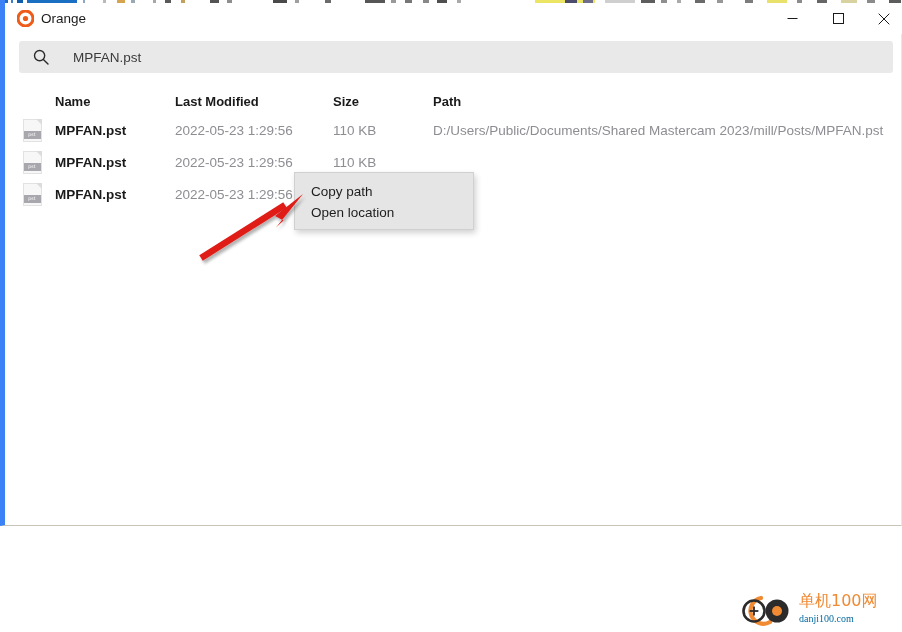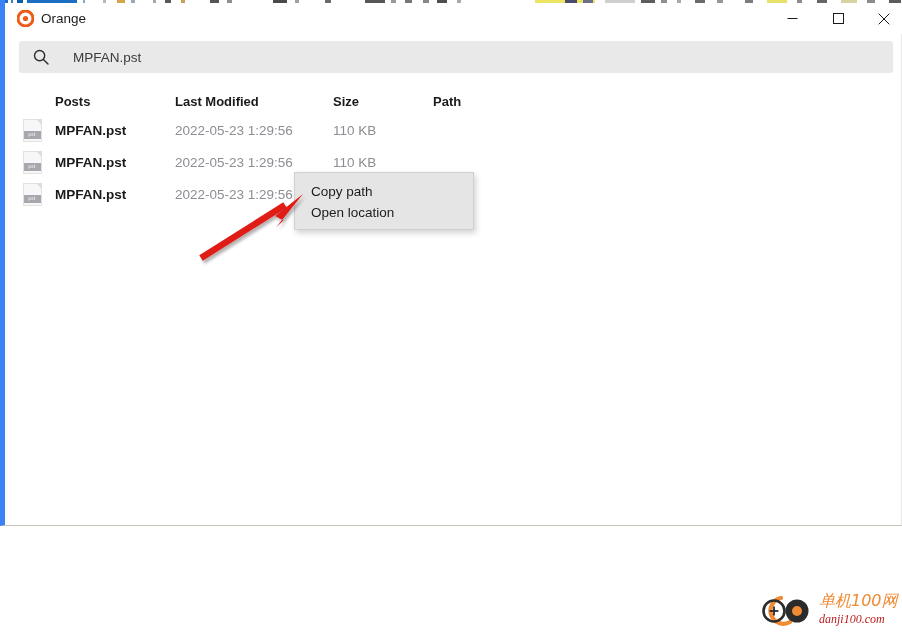--- a/index.html
+++ b/index.html
@@ -214,45 +214,44 @@
     position: absolute;
     left: 180px; top: 180px;
     width: 140px;
     height: 95px;
     pointer-events: none;
   }
 
   
   #watermark {
     position: absolute;
-    left: 752px; top: 592px;
+    left: 732px; top: 592px;
     width: 140px;
     height: 38px;
-    font-style: italic;
   }
   #watermark-logo {
     position: absolute;
     left: 0; top: 0;
     width: 58px; height: 38px;
   }
   #watermark-cn {
     position: absolute;
     left: 62px; top: -1px;
     font-family: "DejaVu Sans", sans-serif;
     font-size: 16px;
     color: #f08a33;
     line-height: 20px;
     white-space: nowrap;
   }
   #watermark-url {
     position: absolute;
     left: 62px; top: 19px;
     font-family: "Liberation Serif", serif;
-    font-size: 12px;
-    color: #b91c1c;
+    font-size: 10px;
+    color: #0369a1;
     line-height: 16px;
     white-space: nowrap;
   }
 </style>
 </head>
 <body>
 
 <div id="app-window">
 
   <div id="desktop-strip">
@@ -340,39 +339,40 @@
         <line x1="10.4" y1="10.4" x2="15" y2="15" stroke="#2b2b2b" stroke-width="1.4" stroke-linecap="round"></line>
       </svg>
     </span>
     <input id="search-input" type="text" value="MPFAN.pst" placeholder="Search" style="">
   </div>
 
   <div id="file-table">
 
     <div class="row" id="header-row">
       <div class="cell c-icon"></div>
-      <div class="cell c-name">Posts</div>
+      <div class="cell c-name">Name</div>
       <div class="cell c-size">Size</div>
       <div class="cell c-mod">Last Modified</div>
       <div class="cell c-path">Path</div>
     </div>
 
     <div class="row">
       <div class="cell c-icon">
         <span class="file-icon">
           <span class="sheet"></span>
           <span class="fold"></span>
           <span class="badge">
               <span>pst</span>
             </span>
         </span>
       </div>
       <div class="cell c-name">MPFAN.pst</div>
       <div class="cell c-mod">2022-05-23 1:29:56</div>
       <div class="cell c-size">110 KB</div>
+      <div class="cell c-path">D:/Users/Public/Documents/Shared Mastercam 2023/mill/Posts/MPFAN.pst</div>
     </div>
 
     <div class="row">
       <div class="cell c-icon">
         <span class="file-icon">
           <span class="sheet"></span>
           <span class="fold"></span>
           <span class="badge">
               <span>pst</span>
             </span>

